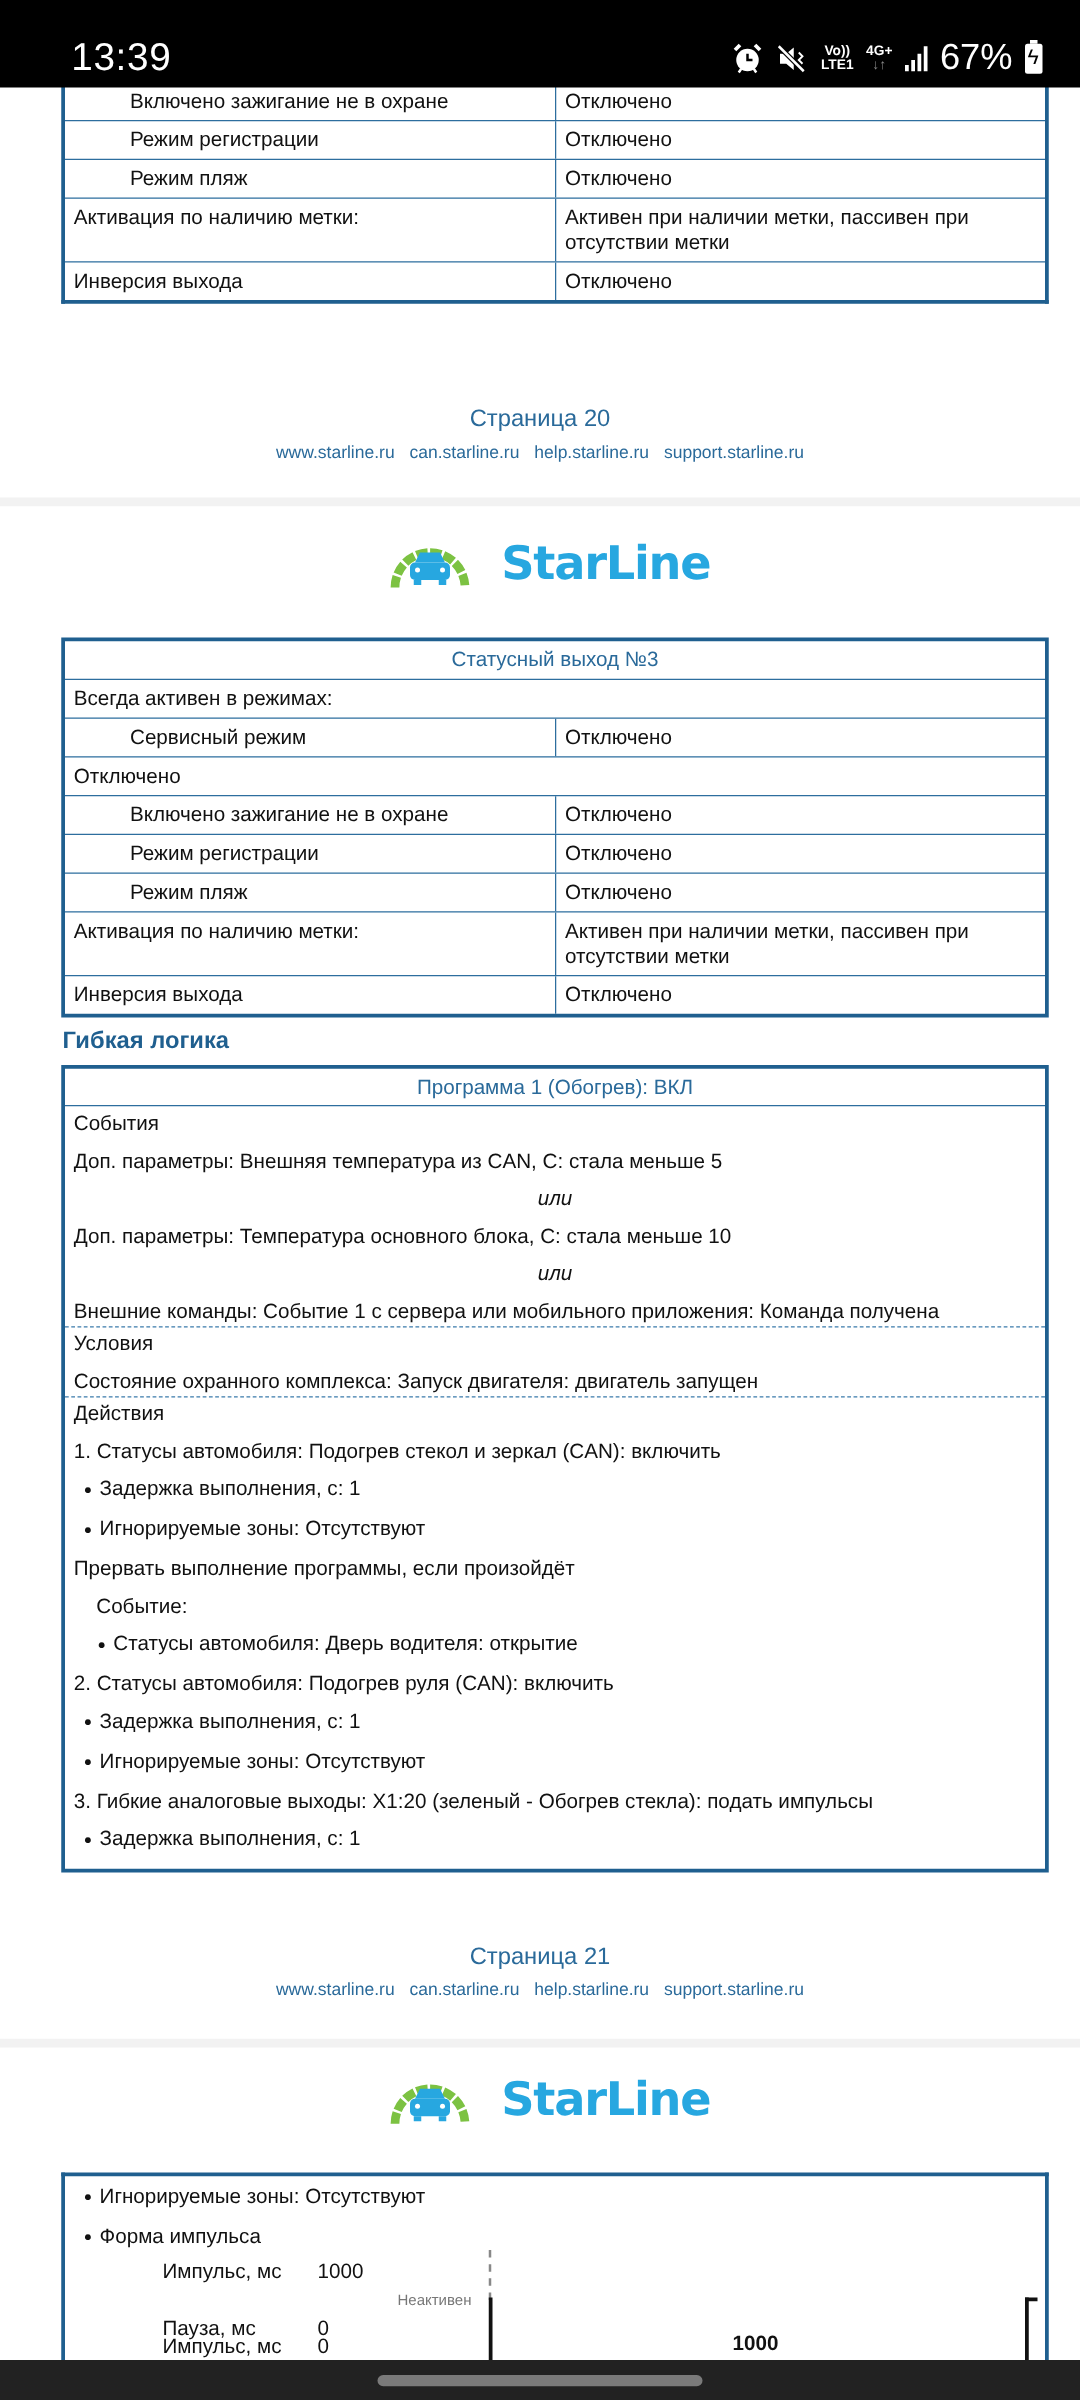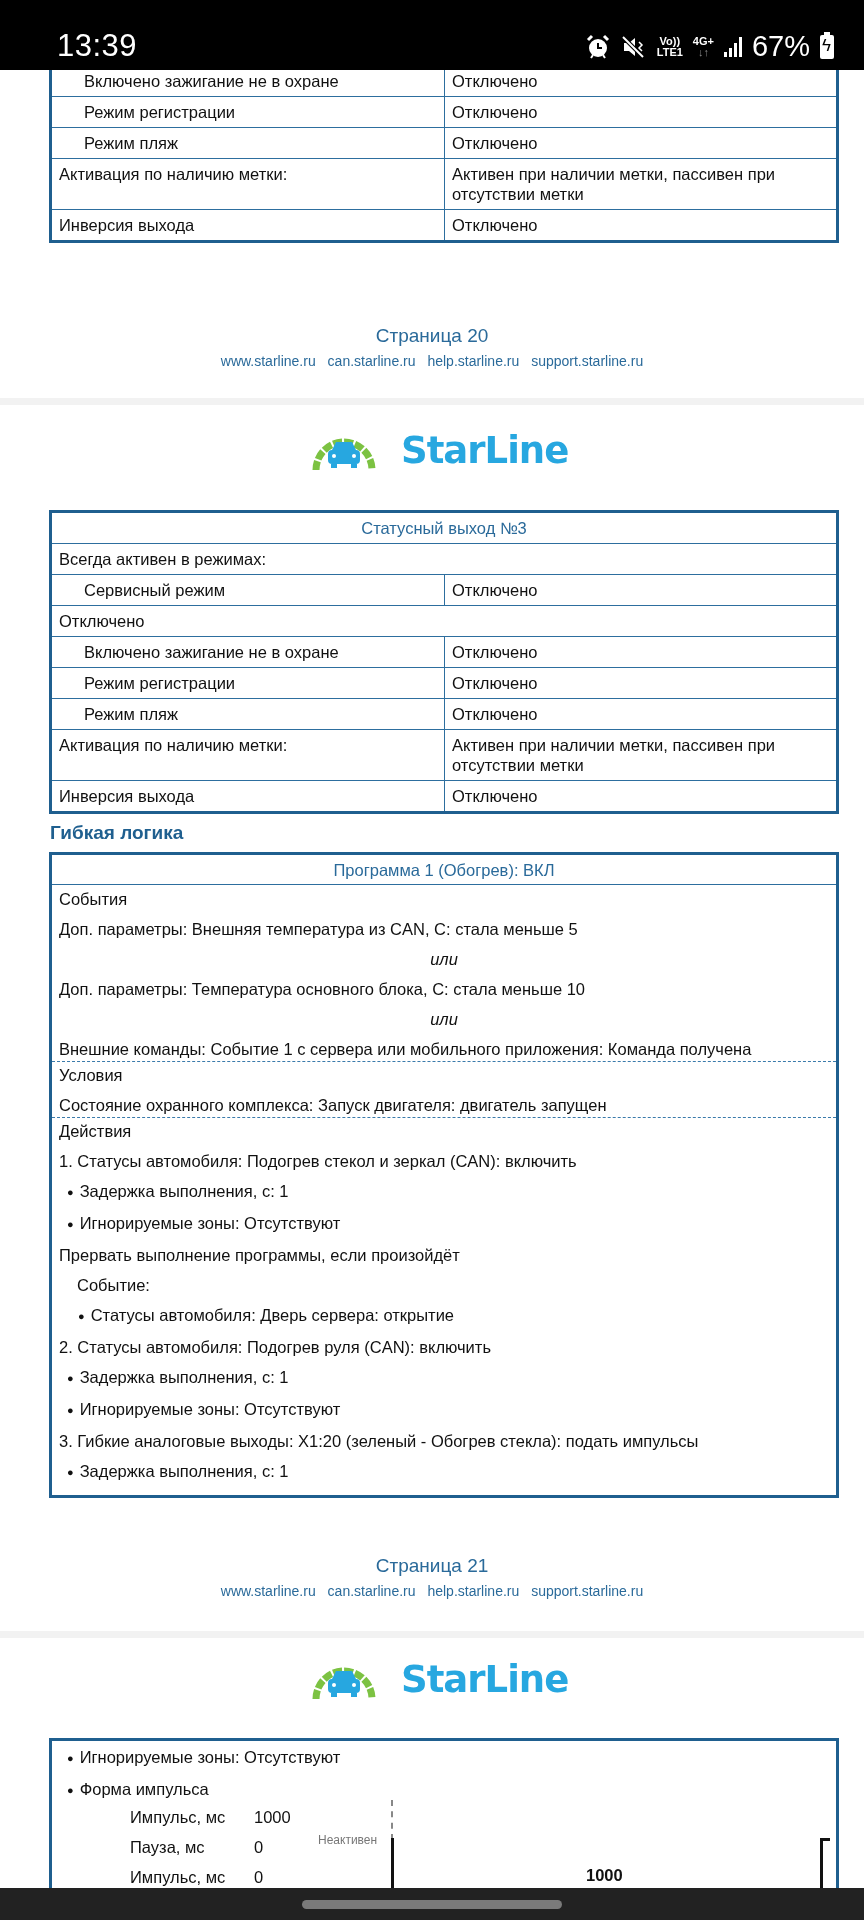--- a/index.html
+++ b/index.html
@@ -19,21 +19,21 @@
 
   .navbar { position: absolute; left: 0; top: 1888px; width: 864px; height: 32px; background: #222; z-index: 10; }
   .navbar .pill { position: absolute; left: 302px; top: 12px; width: 260px; height: 9px; border-radius: 5px; background: #7a7a7a; }
 
   .doc { position: absolute; left: 0; top: 0; width: 864px; }
   .tbl { position: absolute; left: 49px; width: 790px; border: 3px solid #1f5f8f; background: #fff; }
   .row { display: flex; border-top: 1.5px solid #2d6e9e; font-size: 16.5px; line-height: 20px; }
   .row:first-child { border-top: none; }
   .c1 { width: 393px; padding: 5px 7px; border-right: 1.5px solid #2d6e9e; }
   .c2 { flex: 1; padding: 5px 7px; }
-  .c1.ind { padding-left: 32px; }
+  .c1.ind { padding-left: 52px; }
   .full { flex: 1; padding: 5px 7px; }
   .hdr { text-align: center; color: #2a6a9a; }
 
   .page-foot { position: absolute; left: 0; width: 864px; text-align: center; color: #2a6a9a; }
   .page-foot .pg { font-size: 19px; }
   .page-foot .links { font-size: 14px; margin-top: 6px; word-spacing: 0; }
   .page-foot .links span { margin: 0 4px; }
   .sep { position: absolute; left: 0; width: 864px; height: 7px; background: #f2f2f2; }
 
   .logo { position: absolute; left: 310px; display: flex; align-items: center; gap: 23px; }
@@ -161,21 +161,21 @@
       <div class="fb-line ul">Условия</div>
       <div class="fb-line" style="padding-bottom:2px;">Состояние охранного комплекса: Запуск двигателя: двигатель запущен</div>
     </div>
     <div class="fb-sec">
       <div class="fb-line ul">Действия</div>
       <div class="fb-line">1. Статусы автомобиля: Подогрев стекол и зеркал (CAN): включить</div>
       <div class="fb-line bul">Задержка выполнения, с: 1</div>
       <div class="fb-line bul">Игнорируемые зоны: Отсутствуют</div>
       <div class="fb-line">Прервать выполнение программы, если произойдёт</div>
       <div class="fb-line ul indent" style="display:inline-block;padding-left:18px;">Событие:</div>
-      <div class="fb-line bul2">Статусы автомобиля: Дверь сервера: открытие</div>
+      <div class="fb-line bul2">Статусы автомобиля: Дверь водителя: открытие</div>
       <div class="fb-line">2. Статусы автомобиля: Подогрев руля (CAN): включить</div>
       <div class="fb-line bul">Задержка выполнения, с: 1</div>
       <div class="fb-line bul">Игнорируемые зоны: Отсутствуют</div>
       <div class="fb-line">3. Гибкие аналоговые выходы: X1:20 (зеленый - Обогрев стекла): подать импульсы</div>
       <div class="fb-line bul">Задержка выполнения, с: 1</div>
     </div>
   </div>
 
   <div class="page-foot" style="top:1555px;">
     <div class="pg">Страница 21</div>
@@ -206,21 +206,21 @@
     <div class="fb-sec" style="padding-top:3px;">
       <div class="fb-line bul">Игнорируемые зоны: Отсутствуют</div>
       <div class="fb-line bul">Форма импульса</div>
     </div>
   </div>
 
   <div class="pulse-row" style="left:130px; top:1808px;">
     <span style="display:inline-block;width:124px;">Импульс, мс</span><span>1000</span>
   </div>
   <div class="pulse-row" style="left:130px; top:1838px;">
-    <span style="display:inline-block;width:124px;">Пауза, мс</span><span>0</span>
+    <span style="display:inline-block;width:124px;margin-top:16px;">Пауза, мс</span><span>0</span>
   </div>
   <div class="pulse-row" style="left:130px; top:1868px;">
     <span style="display:inline-block;width:124px;">Импульс, мс</span><span>0</span>
   </div>
 
   <div style="position:absolute; left:318px; top:1833px; font-size:12px; color:#777;">Неактивен</div>
   <div style="position:absolute; left:391px; top:1800px; width:0; height:40px; border-left:2px dashed #888;"></div>
   <div style="position:absolute; left:391px; top:1838px; width:3px; height:52px; background:#111;"></div>
   <div style="position:absolute; left:820px; top:1838px; width:10px; height:52px; border-left:3px solid #111; border-top:3px solid #111;"></div>
   <div style="position:absolute; left:586px; top:1866px; font-size:16.5px; font-weight:bold;">1000</div>

